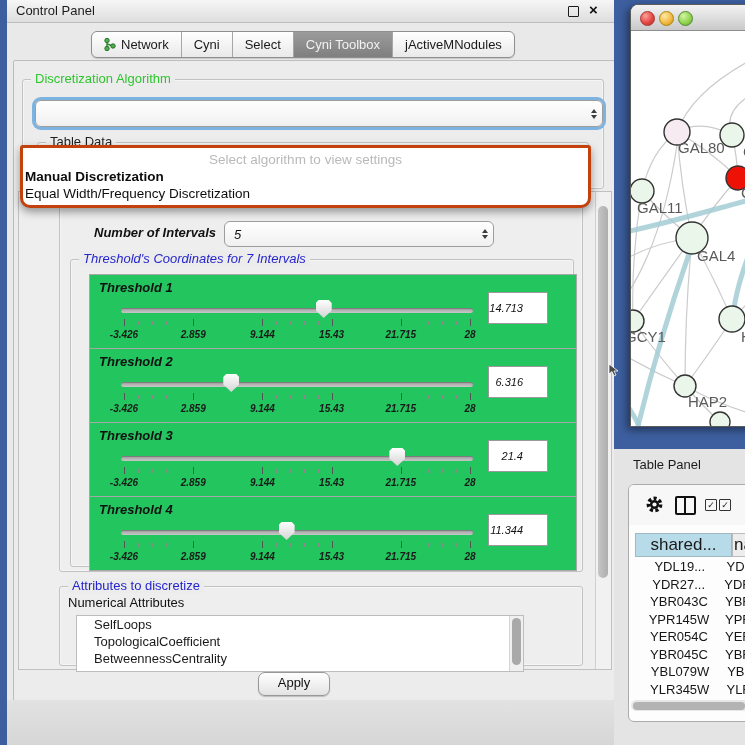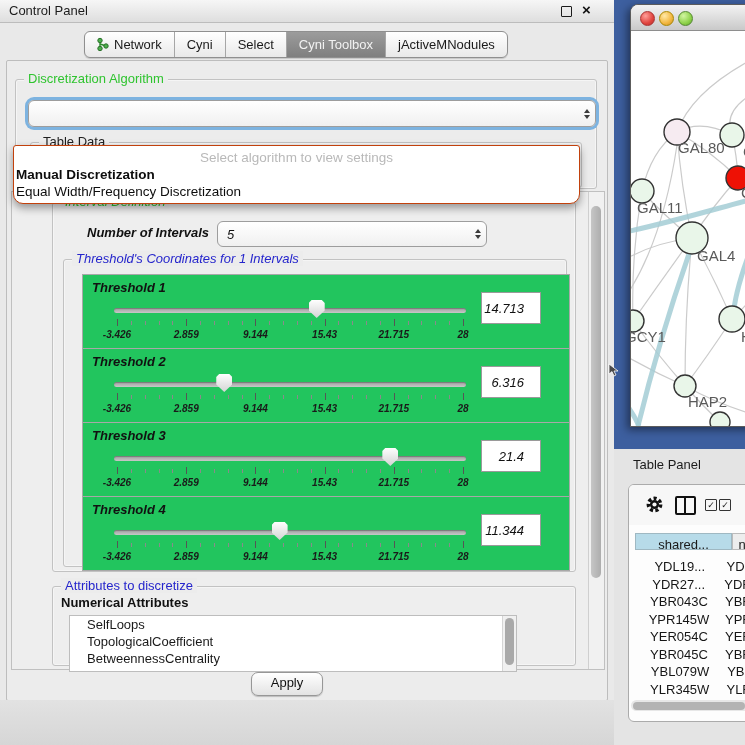--- a/index.html
+++ b/index.html
@@ -1,21 +1,21 @@
 <!DOCTYPE html>
 <html><head>
 <meta charset="utf-8">
 <style>
   html,body{margin:0;padding:0;}
   body{width:745px;height:745px;overflow:hidden;position:relative;
        font-family:"Liberation Sans","DejaVu Sans",sans-serif;
        background:#3d5f9f;-webkit-font-smoothing:antialiased;}
 
   
-  #control-panel{position:absolute;left:0;top:0;width:614px;height:745px;
+  #control-panel{position:absolute;left:7px;top:0;width:614px;height:745px;
     background:#e9e9e9;border-right:1px solid #b9b9b9;}
   #cp-titlebar{position:absolute;left:0;top:0;width:100%;height:22px;
     background:linear-gradient(#f6f6f6,#dedede);border-bottom:1px solid #bcbcbc;}
   #cp-title{position:absolute;left:9px;top:3px;font-size:13px;color:#1c1c1c;}
   #float-btn{position:absolute;left:561px;top:6px;width:9px;height:9px;border:1.6px solid #1c1c1c;border-radius:1px;}
   #close-btn{position:absolute;left:582px;top:1px;font-size:15px;font-weight:800;color:#111;}
 
   
   .segmented{position:absolute;display:flex;height:25px;border:1px solid #8f8f8f;
     border-radius:7px;overflow:hidden;background:linear-gradient(#ffffff,#e9e9e9);
@@ -41,21 +41,21 @@
     border:1px solid #9d9d9d;border-radius:6px;font-size:13px;color:#111;
     display:flex;align-items:center;}
   .combo .combo-text{padding-left:9px;flex:1;overflow:hidden;white-space:nowrap;}
   .stepper{width:16px;display:flex;flex-direction:column;align-items:center;justify-content:center;gap:2px;}
   .tri-up{width:0;height:0;border-left:3.5px solid transparent;border-right:3.5px solid transparent;border-bottom:4.5px solid #3c3c3c;}
   .tri-down{width:0;height:0;border-left:3.5px solid transparent;border-right:3.5px solid transparent;border-top:4.5px solid #3c3c3c;}
   #algo-combo{box-shadow:0 0 0 3px #7db3e0;}
 
   
   #algo-popup{position:absolute;left:6px;top:84px;width:565px;height:57px;z-index:60;
-    background:#fff;border:1px solid #c2410c;border-radius:3px 3px 10px 10px;
+    background:#fff;border:3px solid #c2410c;border-radius:3px 3px 10px 10px;
     box-shadow:0 4px 9px rgba(0,0,0,.38);}
   #popup-placeholder{position:absolute;top:4px;left:0;width:100%;text-align:center;
     color:#b9b9b9;font-size:13.5px;}
   .popup-option{position:absolute;left:2px;font-size:13.5px;color:#0d0d0d;white-space:nowrap;}
 
   
   #scroll-box{position:absolute;left:4px;top:130px;width:592px;height:477px;
     border:1px solid #c0c0c0;background:#eeeeee;}
   #v-scrollbar{position:absolute;right:0;top:0;width:15px;height:100%;
     background:#f1f1f1;border-left:1px solid #cfcfcf;}
@@ -70,30 +70,30 @@
   .thr-thumb{position:absolute;top:1px;width:16px;height:18px;
     background:linear-gradient(#fefefe,#d4d4d4);
     clip-path:polygon(18% 0,82% 0,100% 16%,100% 58%,50% 100%,0 58%,0 16%);
     filter:drop-shadow(0 0 1px #777);}
   .tick{position:absolute;width:1px;background:#555;}
   .tick.major{top:20px;height:7px;}
   .tick.minor{top:22px;height:4px;background:#8a8a8a;}
   .tick-label{position:absolute;top:30px;transform:translateX(-50%);
     font-size:10px;font-weight:bold;color:#1a1a1a;white-space:nowrap;}
   .thr-value{position:absolute;left:398px;top:17px;width:60px;height:32px;background:#fff;
-    border:1px solid #9a9a9a;font-size:13px;color:#111;text-align:right;
-    line-height:31px;padding-right:16px;box-sizing:border-box;}
+    border:1px solid #9a9a9a;font-size:11px;color:#111;text-align:right;
+    line-height:31px;padding-right:24px;box-sizing:border-box;}
 
   
   #attr-list{position:absolute;left:16px;top:28px;width:446px;height:55px;background:#fff;
     border:1px solid #bdbdbd;overflow:hidden;}
   .attr-item{font-size:13px;color:#1a1a1a;padding:1px 0 1px 17px;white-space:nowrap;}
   #attr-scroll{position:absolute;right:0;top:0;width:13px;height:100%;background:#f0f0f0;border-left:1px solid #d5d5d5;}
   #attr-thumb{position:absolute;left:2px;top:2px;width:9px;height:47px;border-radius:5px;background:#a9a9a9;}
-  #num-attr-label{position:absolute;left:8px;top:8px;font-size:13px;font-weight:bold;color:#111;text-align:right;}
+  #num-attr-label{position:absolute;left:8px;top:8px;font-size:13px;font-weight:normal;color:#111;text-align:right;}
 
   #apply-btn{position:absolute;left:244px;top:611px;width:70px;height:22px;
     background:linear-gradient(#ffffff,#e3e3e3);border:1px solid #979797;border-radius:7px;
     font-size:13px;color:#111;text-align:center;line-height:20px;box-shadow:0 1px 1px rgba(0,0,0,.2);}
 
   #bottom-strip{position:absolute;left:0;top:700px;width:614px;height:45px;
     background:linear-gradient(#e2e2e2,#d6d6d6);}
 
   
   #desktop{position:absolute;left:614px;top:0;width:131px;height:449px;background:#3d5f9f;}
@@ -113,22 +113,22 @@
   #tp-title{position:absolute;left:19px;top:8px;font-size:13px;color:#1c1c1c;}
   #tp-box{position:absolute;left:14px;top:35px;width:130px;height:236px;background:#fdfdfd;
     border:1px solid #ababab;border-radius:6px;overflow:hidden;}
   #tp-toolbar{position:absolute;left:0;top:0;width:100%;height:40px;background:#f7f7f7;}
   #gear-icon{position:absolute;left:16px;top:10px;}
   #panes-icon{position:absolute;left:46px;top:11px;width:17px;height:15px;border:2px solid #111;border-radius:2px;}
   #panes-icon::after{content:"";position:absolute;left:6.5px;top:0;width:2px;height:100%;background:#111;}
   .cb-icon{position:absolute;top:14px;width:10px;height:10px;border:1.4px solid #333;border-radius:1px;
     font-size:9px;line-height:10px;text-align:center;color:#222;font-weight:bold;}
   #cb1{left:76px;} #cb2{left:90px;}
-  .tp-header{position:absolute;top:48px;height:17px;box-sizing:border-box;
-    border:1px solid #9fb8c2;font-size:13px;color:#1a1a1a;text-align:center;line-height:22px;overflow:hidden;}
+  .tp-header{position:absolute;top:48px;height:24px;box-sizing:border-box;
+    border:1px solid #9fb8c2;font-size:17px;color:#1a1a1a;text-align:center;line-height:22px;overflow:hidden;}
   #tp-h1{left:6px;width:97px;background:#b7dbe9;}
   #tp-h2{left:103px;width:60px;background:#ededed;border-color:#bbb;text-align:right;padding-right:38px;}
   #tp-rows{position:absolute;left:0;top:74px;width:100%;height:140px;overflow:hidden;}
   .tp-row{display:flex;height:17.5px;font-size:13px;color:#161616;}
   .tp-c1{width:97px;padding-left:12px;text-align:center;overflow:hidden;white-space:nowrap;}
   .tp-c2{padding-left:8px;white-space:nowrap;}
   #tp-hscroll{position:absolute;left:2px;top:215px;width:126px;height:11px;background:#e7e7e7;border-radius:6px;}
   #tp-hthumb{position:absolute;left:2px;top:1.5px;width:112px;height:8px;border-radius:5px;background:#b3b3b3;}
 
   #cursor{position:absolute;left:608px;top:363px;z-index:80;}
@@ -206,21 +206,21 @@
         <span style="position:absolute;left:34px;top:22px;font-size:13px;font-weight:bold;color:#111;">Number of Intervals</span>
         <div class="combo" style="left:164px;top:18px;width:268px;height:24px;">
           <span class="combo-text">5</span>
           <span class="stepper">
               <span class="tri-up"></span>
               <span class="tri-down"></span>
             </span>
         </div>
 
         <div class="groupbox" style="left:10px;top:56px;width:502px;height:306px;">
-          <span class="group-label lbl-blue">Threshold's Coordinates for 1 Intervals</span>
+          <span class="group-label lbl-blue">Threshold's Coordinates for 7 Intervals</span>
           <div id="threshold-list">
               <div class="thr-panel" style="top: 14px;">
                 <div class="thr-label">Threshold 1</div>
                 <div class="thr-slider">
                   <div class="thr-track"></div>
                   <div class="tick major" style="left: 3px;"></div>
                   <div class="tick-label" style="left: 3px;">-3.426</div>
                   <div class="tick minor" style="left: 16.8396px;"></div>
                   <div class="tick minor" style="left: 30.6791px;"></div>
                   <div class="tick minor" style="left: 44.5187px;"></div>

